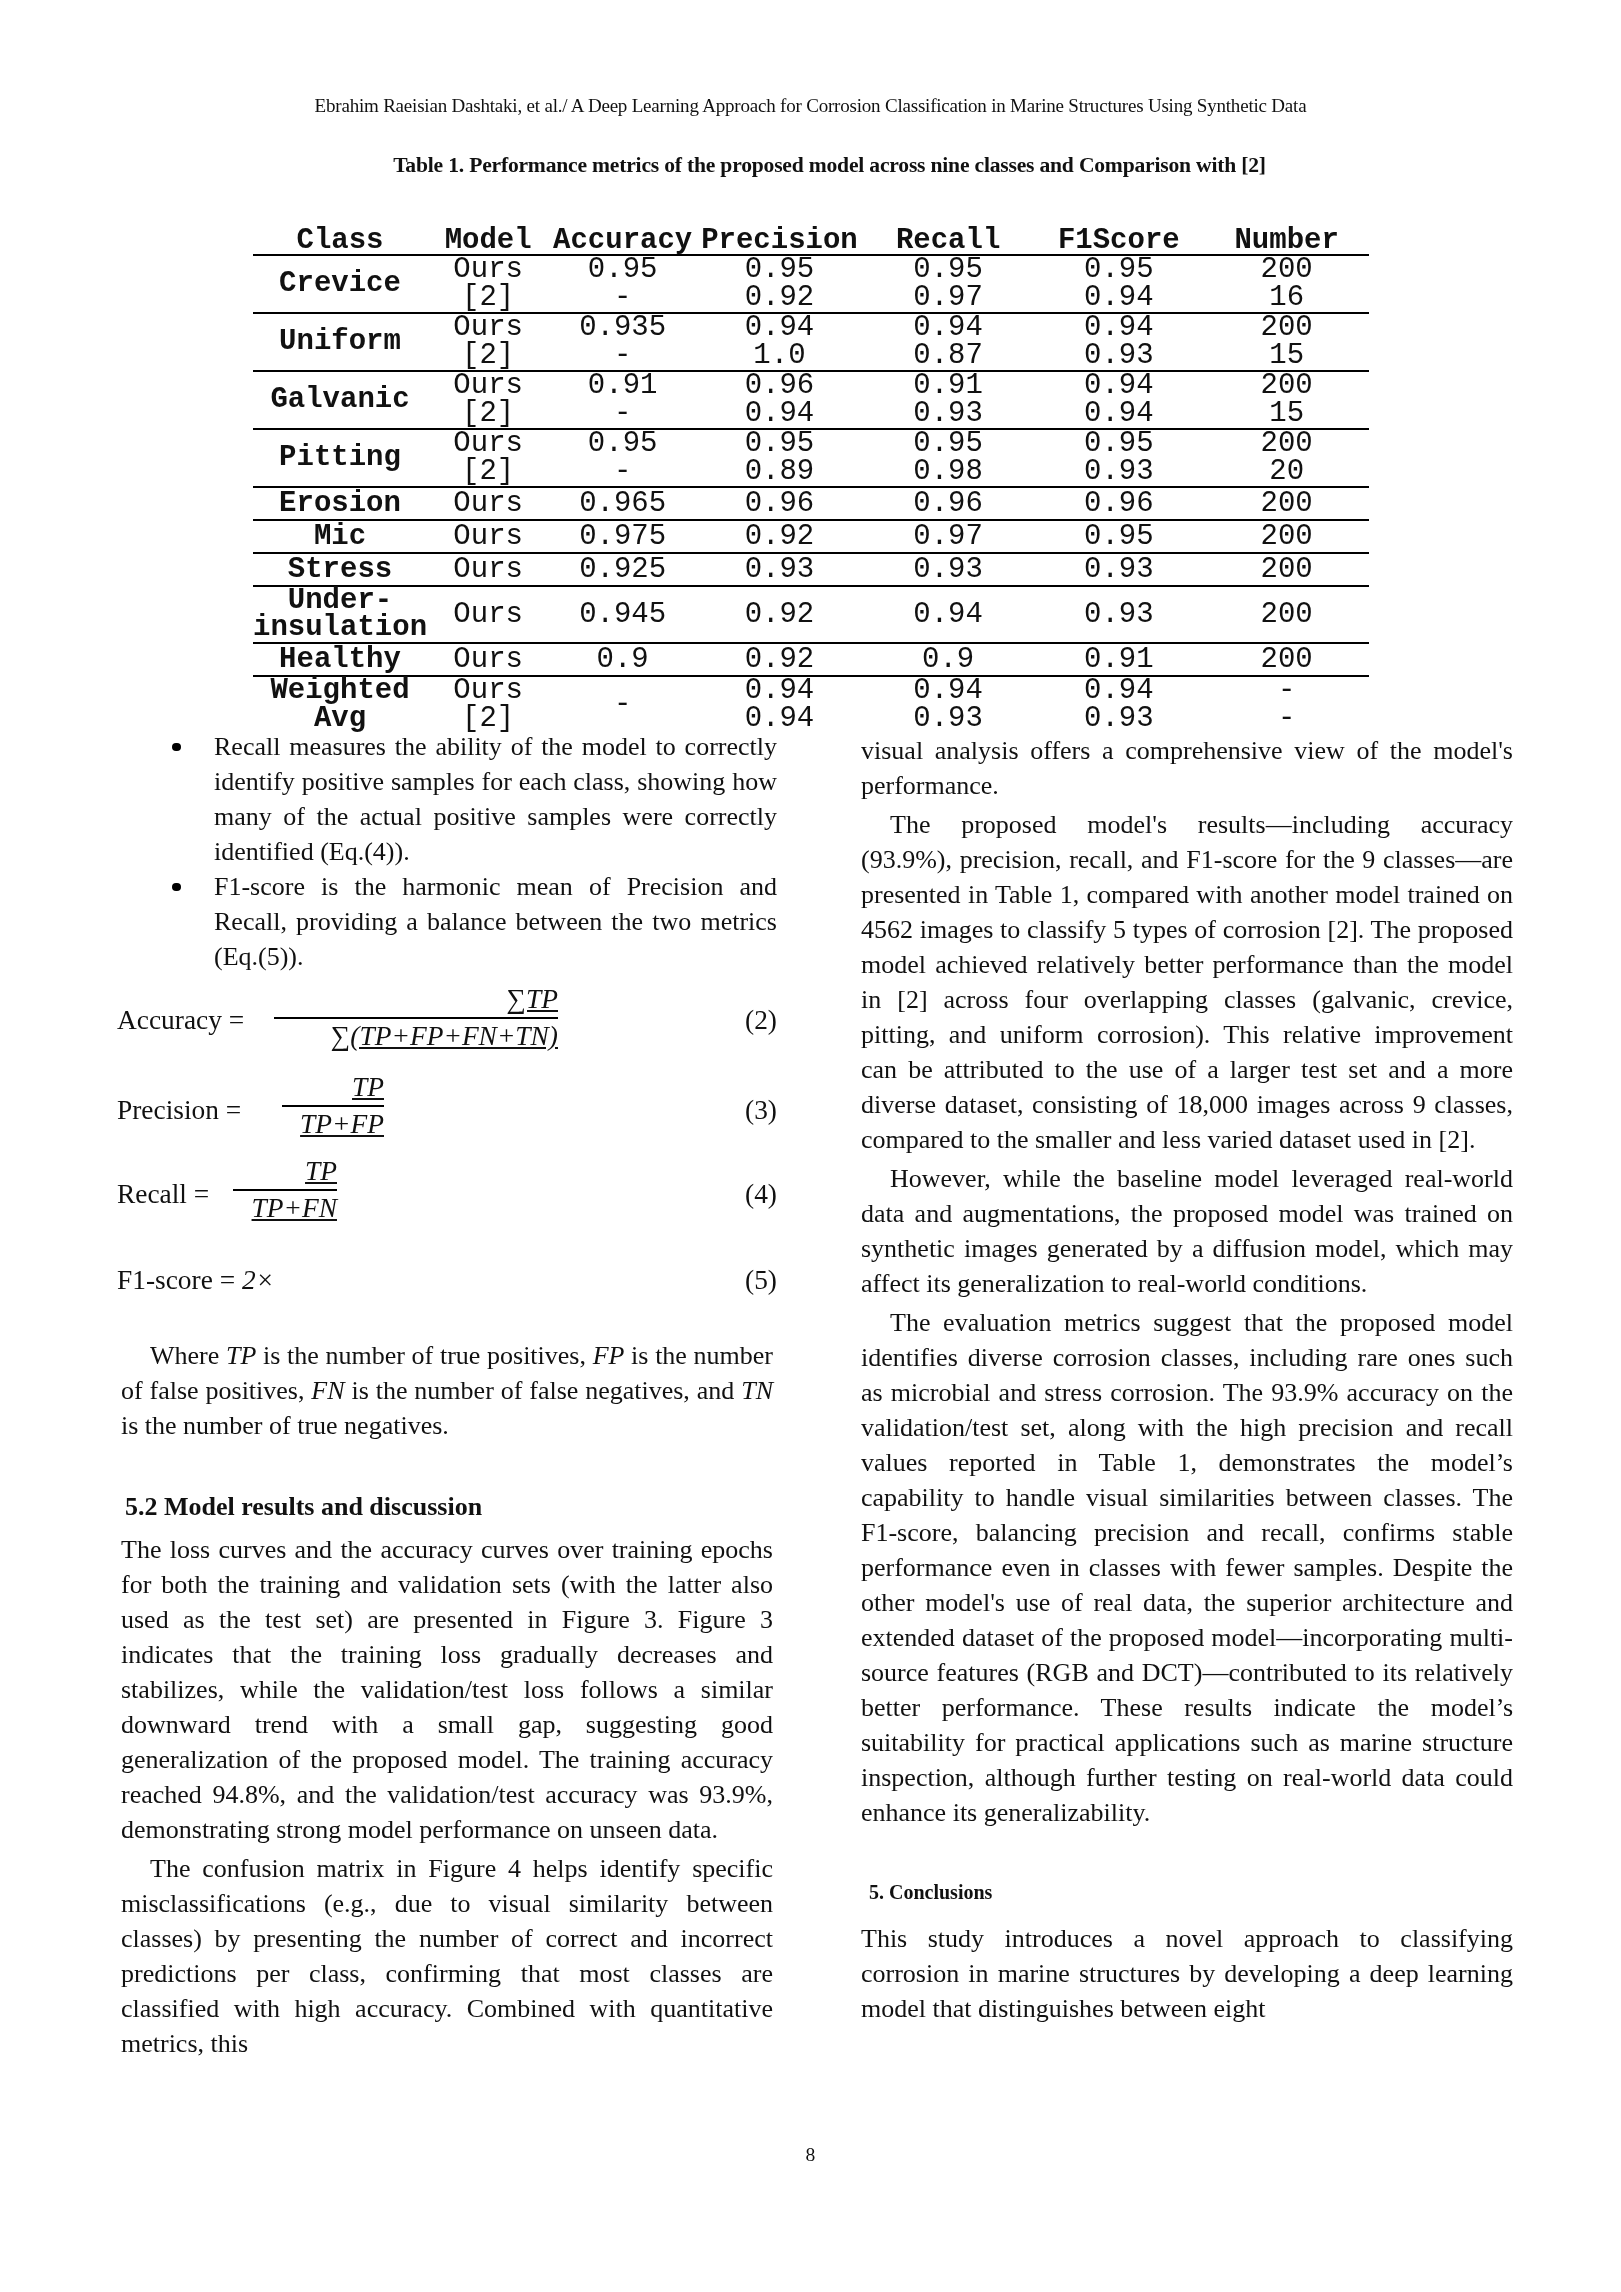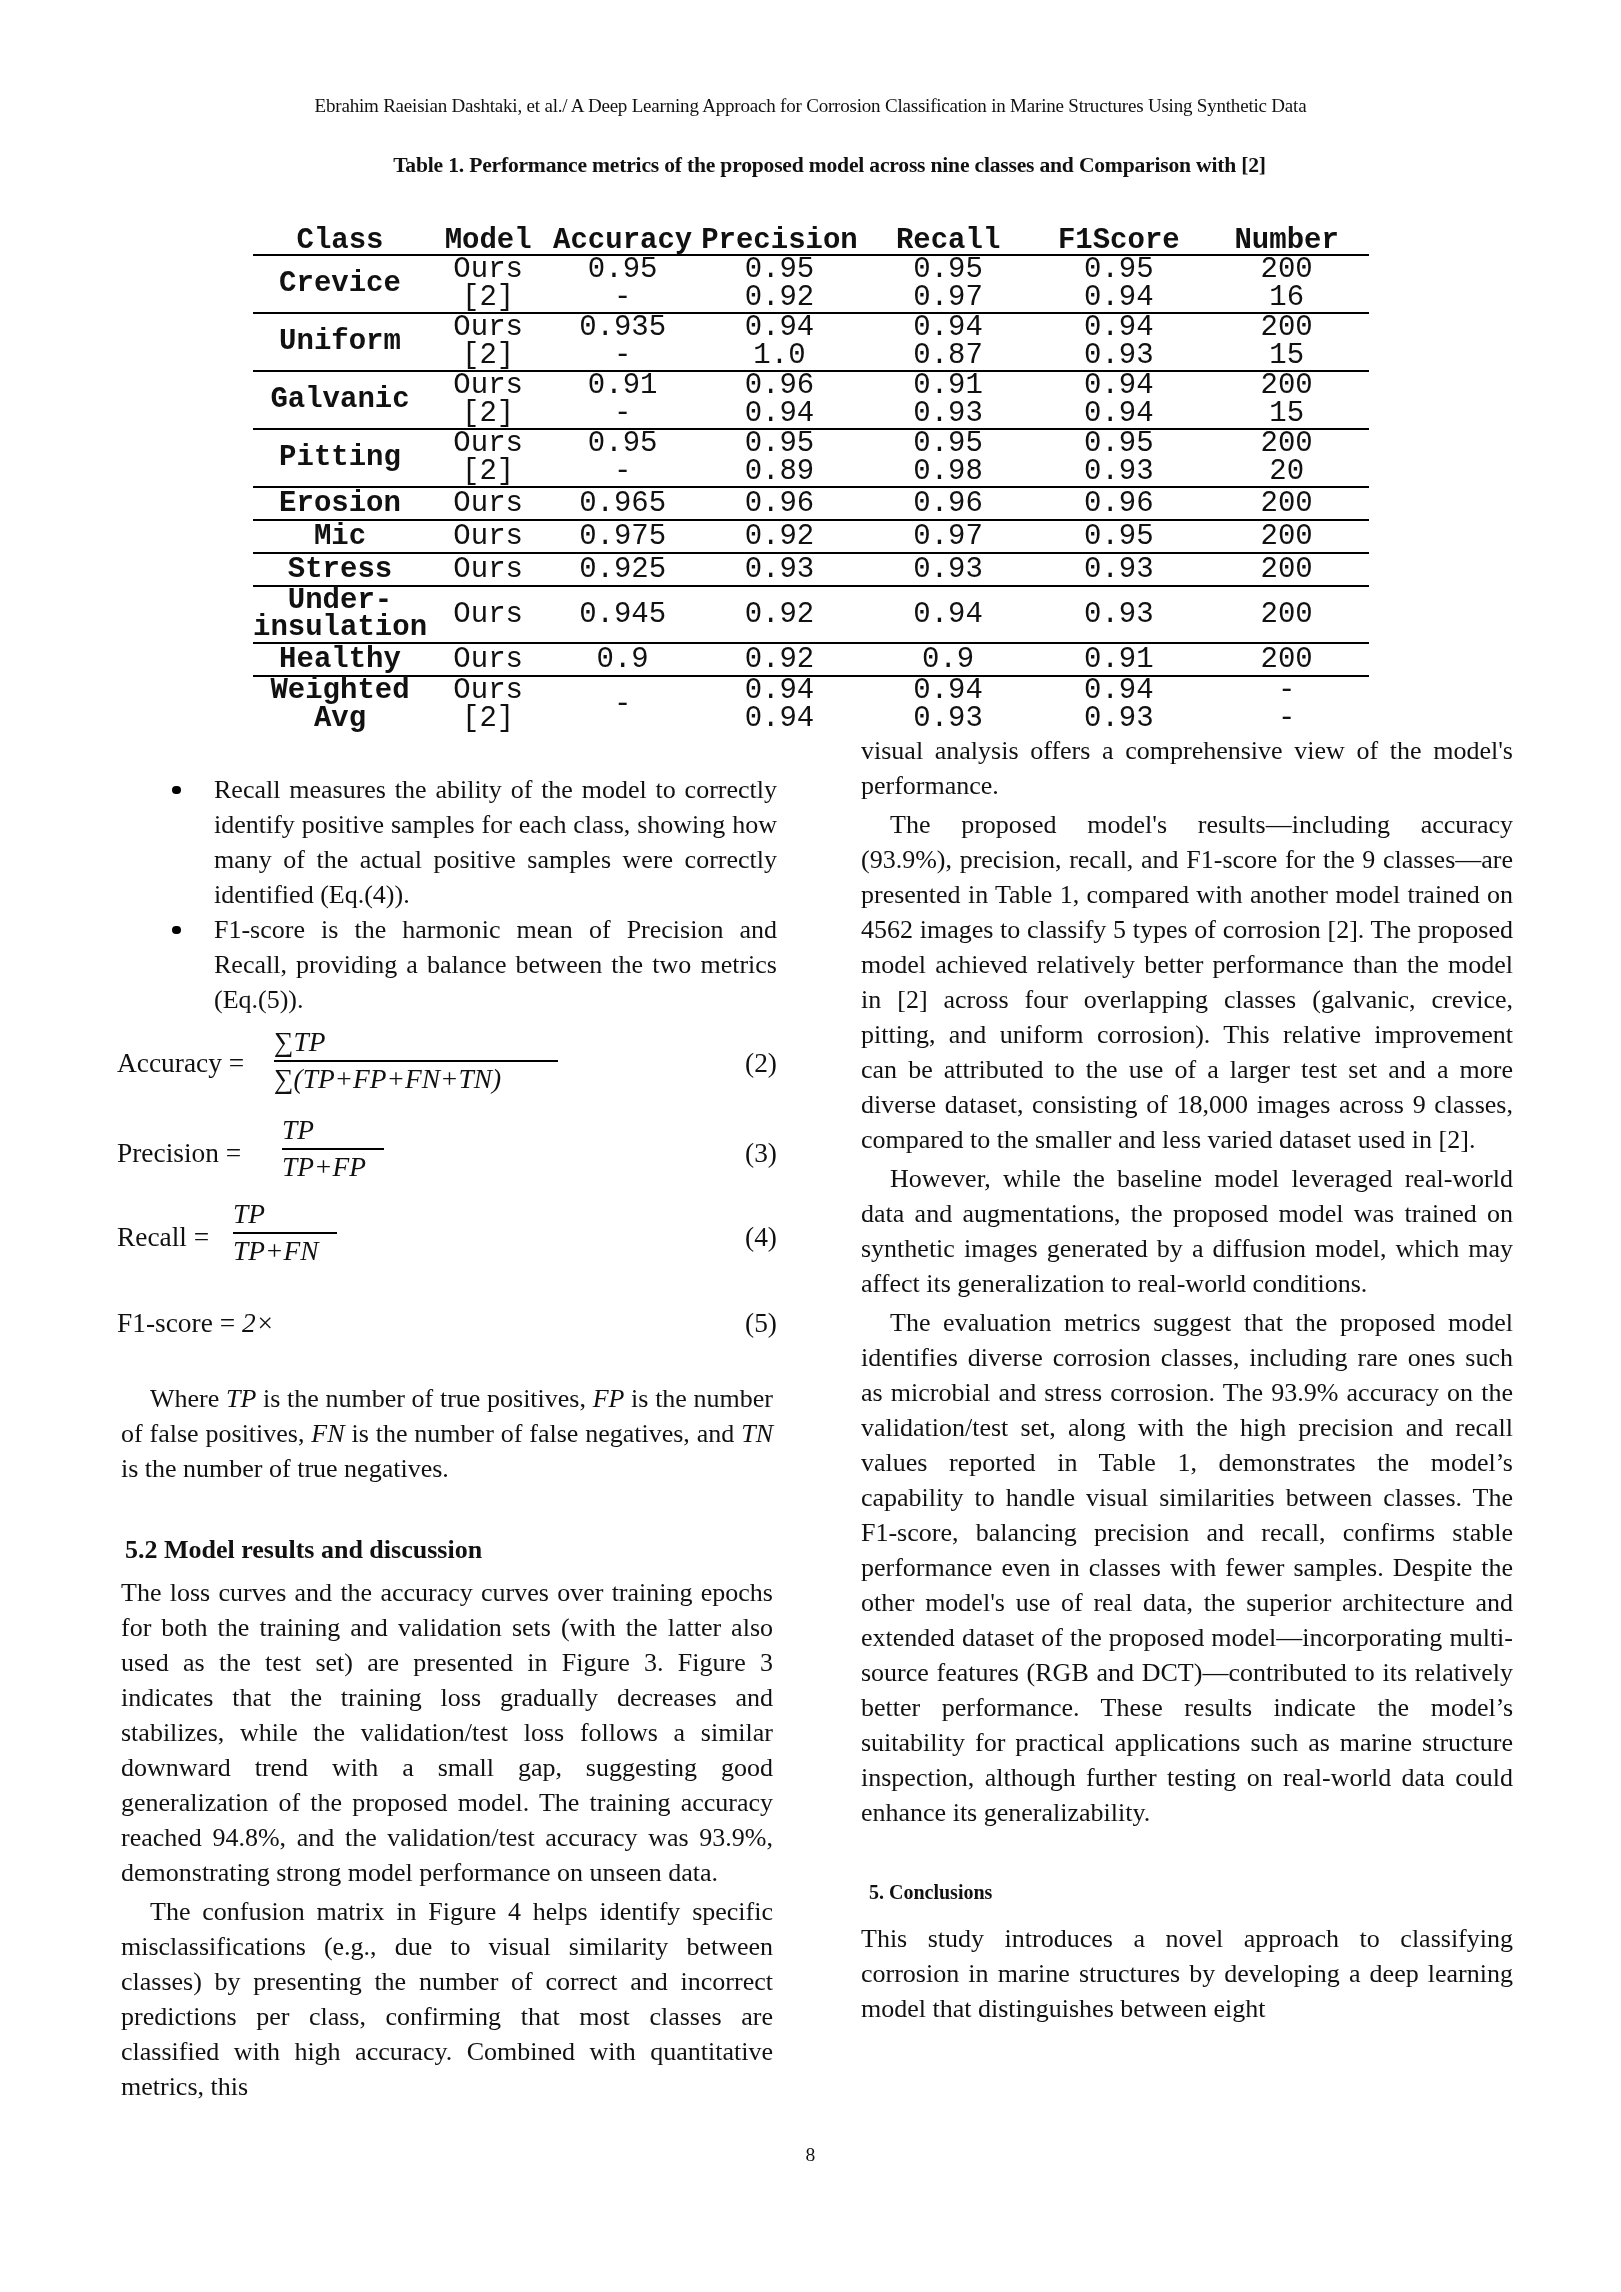--- a/index.html
+++ b/index.html
@@ -23,36 +23,36 @@
     font-weight: bold; text-align: center; padding: 0; height: 33px;
     border-bottom: 2.5px solid #000; vertical-align: bottom;
   }
   table.metrics td { text-align: center; padding: 0; vertical-align: middle; }
   table.metrics tr.grp-end td { border-bottom: 2.5px solid #000; }
   table.metrics td.cls { font-weight: bold; }
   table.metrics .stk { display: block; line-height: 28px; }
   table.metrics tr.single td { height: 31px; }
 
   .col { position: absolute; width: 660px; font-size: 26px; line-height: 35px; text-align: justify; }
-  .col.left { left: 117px; top: 772px; }
+  .col.left { left: 117px; top: 729px; }
   .col.right { left: 857px; top: 729px; }
   .col p { margin: 4px; }
   .col p.indent { text-indent: 29px; }
   .col .spacer { height: 34px; }
   ul.bullets { list-style: none; margin: 0; padding: 0; }
   ul.bullets li { position: relative; padding-left: 97px; text-align: justify; }
   ul.bullets li .dot {
     position: absolute; left: 55px; top: 13.7px; width: 8.8px; height: 8.8px;
     background: #000; border-radius: 50%;
   }
   .eq {
     position: relative; height: 90px; font-size: 27.4px; white-space: nowrap;
   }
   .eq .lhs { position: absolute; left: 0; }
-  .eq .frac { position: absolute; display: inline-block; text-align: left; }
+  .eq .frac { position: absolute; display: inline-block; text-align: right; text-decoration: underline; }
   .eq .num, .eq .den { display: block; font-style: italic; line-height: 35px; }
   .eq .bar { display: block; border-top: 2.5px solid #000; }
   .eq .eqno { position: absolute; right: 0; }
   h3.section {
     margin: 8px; font-size: 26px; font-weight: bold; line-height: 35px;
   }
   h2.section {
     margin: 12px; font-size: 20px; font-weight: bold; line-height: 34px;
   }
   i.v { font-style: italic; }

